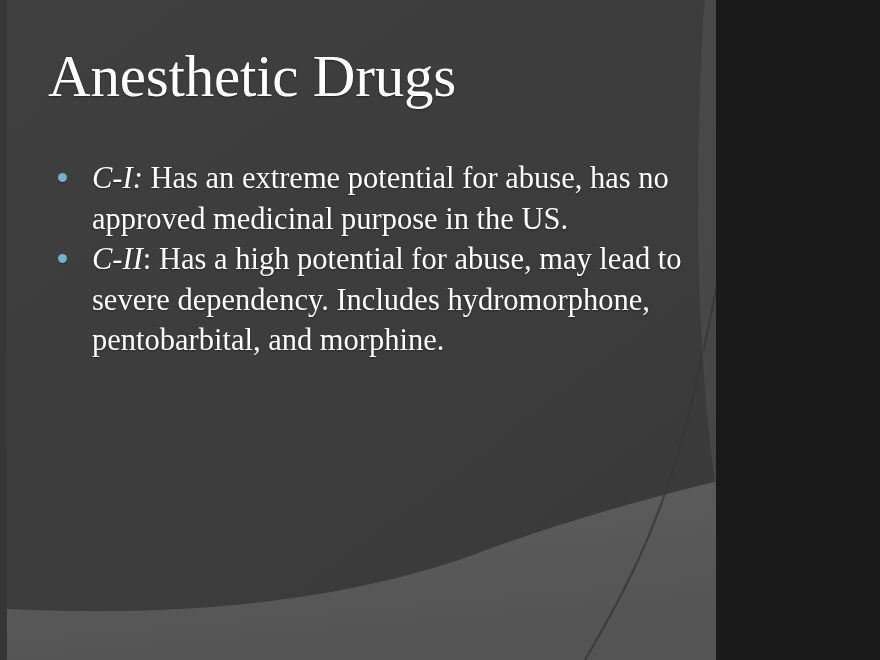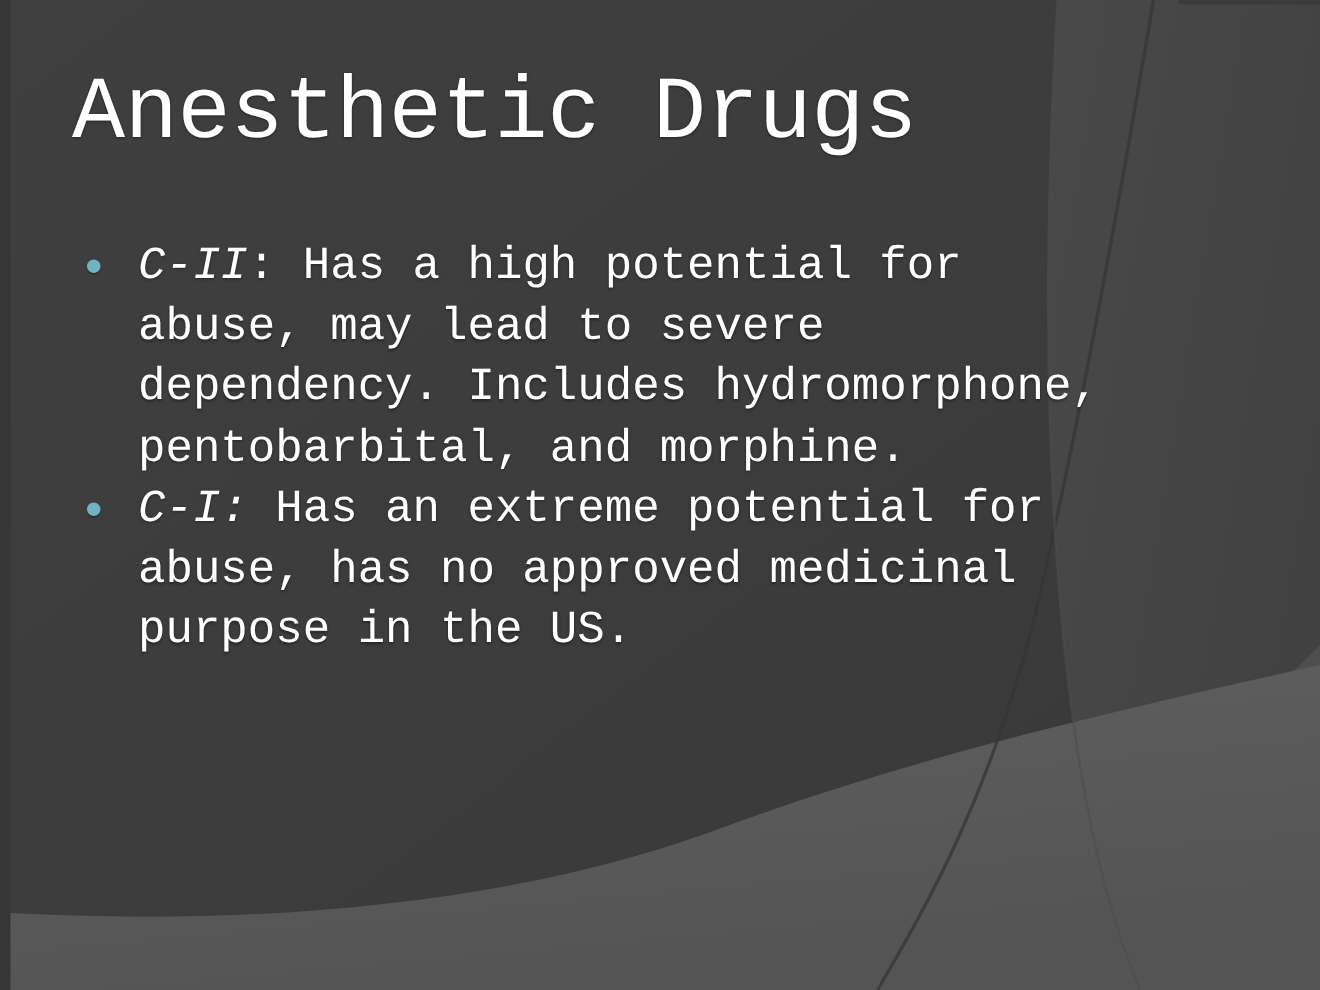--- a/index.html
+++ b/index.html
@@ -4,25 +4,25 @@
 <title>Anesthetic Drugs</title>
 <style>
   html, body {
     margin: 0;
     padding: 0;
     background: #1a1a1a;
   }
 
   #slide {
     position: relative;
-    width: 880px;
+    width: 716px;
     height: 660px;
     overflow: hidden;
     background: #737373;
-    font-family: Liberation Mono, monospace;
+    font-family: Liberation Serif, serif;
     -webkit-font-smoothing: antialiased;
   }
 
   
   #bg-layer {
     position: absolute;
     inset: 0;
     width: 880px;
     height: 660px;
     display: block;
@@ -148,25 +148,25 @@
   <div class="edge-left"></div>
 
   <div id="content">
 
     <div class="slide-title">Anesthetic Drugs</div>
 
     <ul class="body-list">
 
       <li class="bullet-item">
         <span class="bullet-dot"></span>
-        <span class="tag">C-II</span><span class="tag-punct">:</span><span> Has a high potential for abuse, may lead to severe dependency. Includes hydromorphone, pentobarbital, and morphine.</span>
+        <span class="tag">C-I</span><span class="tag-punct-italic">:</span><span> Has an extreme potential for abuse, has no approved medicinal purpose in the US.</span>
       </li>
 
       <li class="bullet-item">
         <span class="bullet-dot"></span>
-        <span class="tag">C-I</span><span class="tag-punct-italic">:</span><span> Has an extreme potential for abuse, has no approved medicinal purpose in the US.</span>
+        <span class="tag">C-II</span><span class="tag-punct">:</span><span> Has a high potential for abuse, may lead to severe dependency. Includes hydromorphone, pentobarbital, and morphine.</span>
       </li>
 
 
     </ul>
 
   </div>
 </div>
 
 </body></html>

